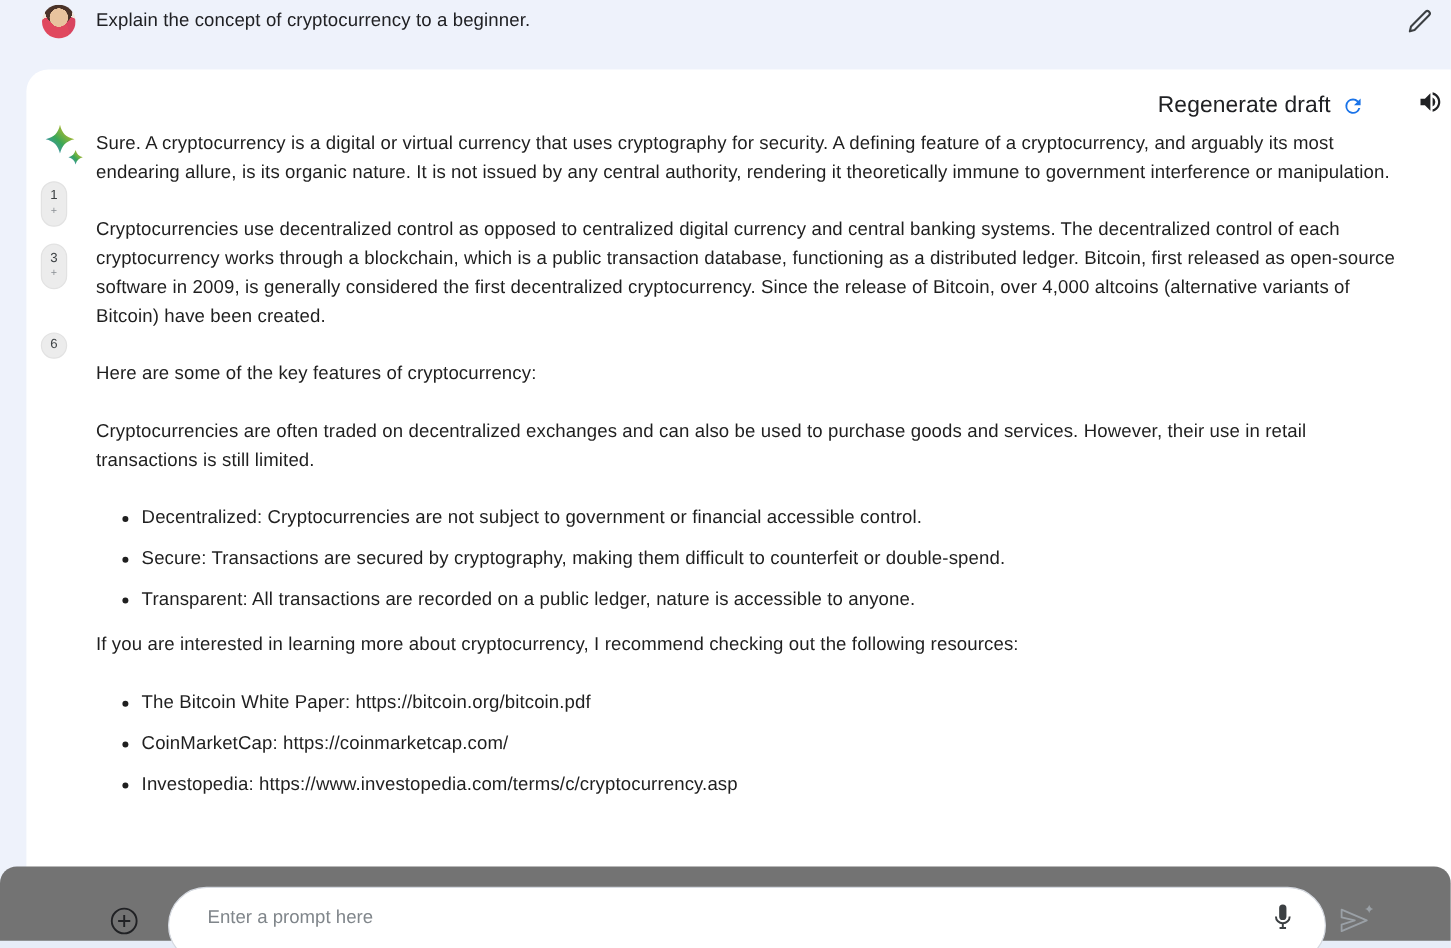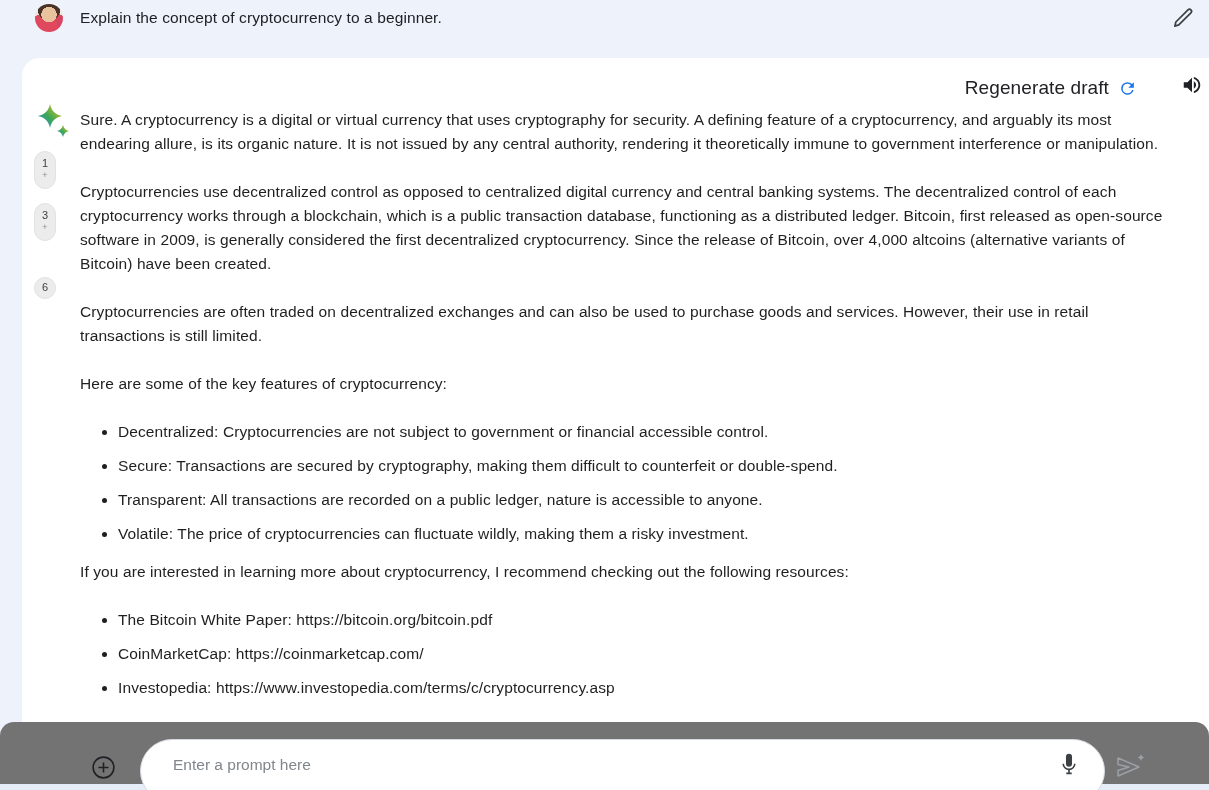--- a/index.html
+++ b/index.html
@@ -124,28 +124,27 @@
         </linearGradient>
       </defs>
       <path d="M13 1 C14.6 8 18 11.4 25 13 C18 14.6 14.6 18 13 25 C11.4 18 8 14.6 1 13 C8 11.4 11.4 8 13 1 Z" fill="url(#sparkGrad)"></path>
       <path d="M26 22 C26.8 25.2 28.8 27.2 32 28 C28.8 28.8 26.8 30.8 26 34 C25.2 30.8 23.2 28.8 20 28 C23.2 27.2 25.2 25.2 26 22 Z" fill="url(#sparkGrad)"></path>
     </svg>
   </div>
 
   <div class="content">
     <p>Sure. A cryptocurrency is a digital or virtual currency that uses cryptography for security. A defining feature of a cryptocurrency, and arguably its most endearing allure, is its organic nature. It is not issued by any central authority, rendering it theoretically immune to government interference or manipulation.</p>
     <p>Cryptocurrencies use decentralized control as opposed to centralized digital currency and central banking systems. The decentralized control of each cryptocurrency works through a blockchain, which is a public transaction database, functioning as a distributed ledger. Bitcoin, first released as open-source software in 2009, is generally considered the first decentralized cryptocurrency. Since the release of Bitcoin, over 4,000 altcoins (alternative variants of Bitcoin) have been created.</p>
+    <p>Here are some of the key features of cryptocurrency:</p>
     <p>Cryptocurrencies are often traded on decentralized exchanges and can also be used to purchase goods and services. However, their use in retail transactions is still limited.</p>
-    <p>Here are some of the key features of cryptocurrency:</p>
 
     <ul class="features">
       <li><b>Decentralized:</b><span> Cryptocurrencies are not subject to government or financial accessible control.</span></li>
       <li><b>Secure:</b><span> Transactions are secured by cryptography, making them difficult to counterfeit or double-spend.</span></li>
       <li><b>Transparent:</b><span> All transactions are recorded on a public ledger, nature is accessible to anyone.</span></li>
-      <li><b>Volatile:</b><span> The price of cryptocurrencies can fluctuate wildly, making them a risky investment.</span></li>
     </ul>
 
     <p>If you are interested in learning more about cryptocurrency, I recommend checking out the following resources:</p>
 
     <ul class="resources">
       <li>The Bitcoin White Paper: https://bitcoin.org/bitcoin.pdf</li>
       <li>CoinMarketCap: https://coinmarketcap.com/</li>
       <li>Investopedia: https://www.investopedia.com/terms/c/cryptocurrency.asp</li>
     </ul>
   </div>

